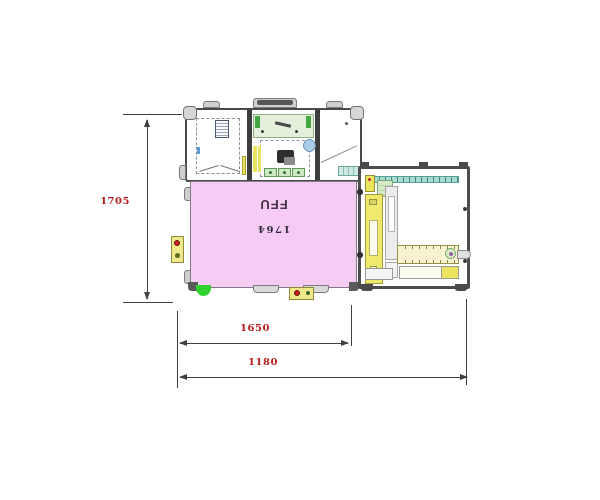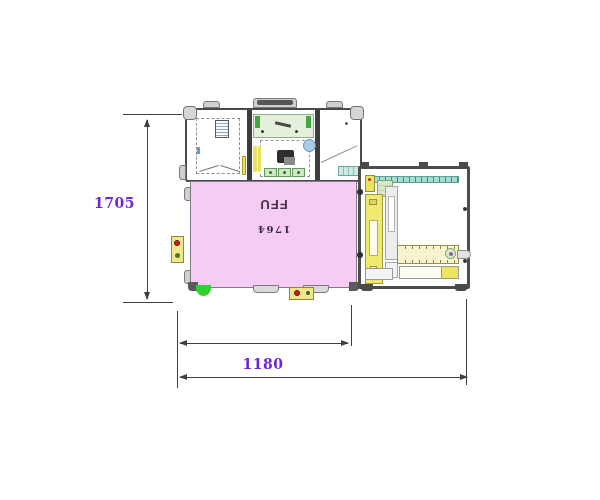--- a/index.html
+++ b/index.html
@@ -1,19 +1,19 @@
 <!DOCTYPE html>
 <html><head>
 <meta charset="utf-8">
 <style>
   html,body{margin:0;padding:0;background:#fff}
   .canvas{position:relative;width:600px;height:500px;background:#fff;overflow:hidden;
           font-family:"DejaVu Serif",serif}
   .p{position:absolute;display:block;box-sizing:border-box}
-  .dimlabel{font-weight:bold;font-size:14px;color:#6d28d9;letter-spacing:.5px;
+  .dimlabel{font-weight:bold;font-size:10px;color:#b91c1c;letter-spacing:.5px;
             font-family:"DejaVu Serif",serif}
   .vline{width:1px;background:#3f3f3f}
   .hline{height:1px;background:#3f3f3f}
   .ah{position:absolute;width:0;height:0}
   .ah.n{left:-3px;top:-1px;border-left:3.5px solid transparent;border-right:3.5px solid transparent;border-bottom:8px solid #3f3f3f}
   .ah.s{left:-3px;bottom:-1px;border-left:3.5px solid transparent;border-right:3.5px solid transparent;border-top:8px solid #3f3f3f}
   .ah.w{left:-1px;top:-3px;border-top:3.5px solid transparent;border-bottom:3.5px solid transparent;border-right:8px solid #3f3f3f}
   .ah.e{right:-1px;top:-3px;border-top:3.5px solid transparent;border-bottom:3.5px solid transparent;border-left:8px solid #3f3f3f}
   .bracket{background:#d6d6d6;border:1.5px solid #707070;border-radius:4px}
   .tab{background:#cfcfcf;border:1px solid #7a7a7a}
@@ -136,20 +136,21 @@
   </div>
 
   <span class="p vline" style="left:177px;top:311px;height:77px"></span>
   <span class="p vline" style="left:351px;top:305px;height:41px"></span>
   <span class="p vline" style="left:466px;top:299px;height:86px"></span>
 
   <span class="p hline" style="left:180px;top:343px;width:168px">
     <i class="ah w"></i>
     <i class="ah e"></i>
   </span>
+  <div class="p dimlabel" style="left:205px;top:322px;width:100px;text-align:center">1650</div>
 
   <span class="p hline" style="left:180px;top:377px;width:287px">
     <i class="ah w"></i>
     <i class="ah e"></i>
   </span>
   <div class="p dimlabel" style="left:213px;top:356px;width:100px;text-align:center">1180</div>
 
 </div>
 
 </body></html>

